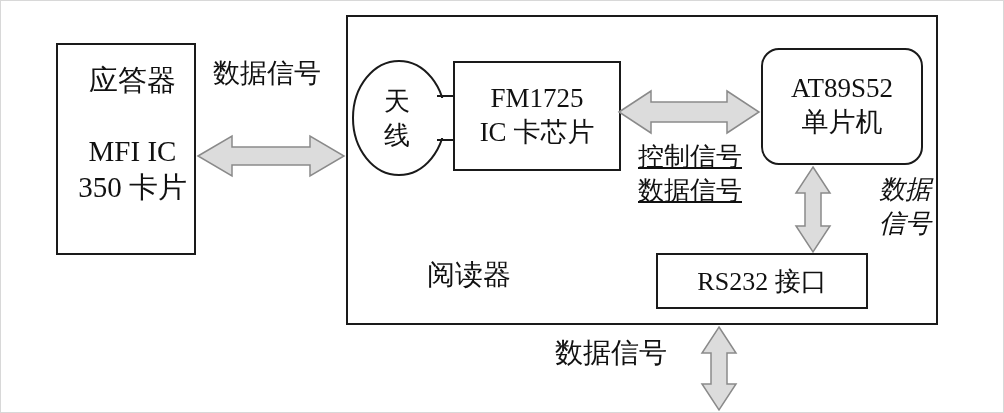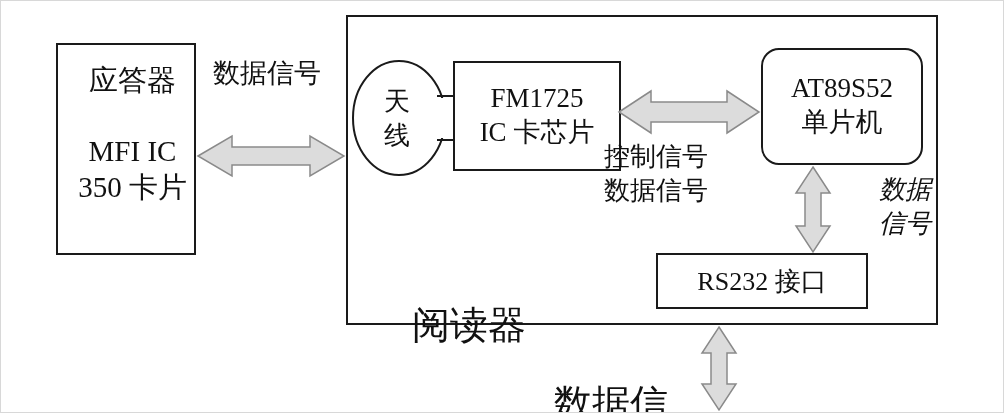--- a/index.html
+++ b/index.html
@@ -22,21 +22,21 @@
     align-items:center;justify-content:center;
     text-align:center;
     background:transparent;
   }
   .label{position:absolute;text-align:center;line-height:1.3;}
   .arrow{stroke:#8a8a8a;stroke-width:1.5;stroke-linejoin:miter;}
   .shape-line{stroke:#1a1a1a;stroke-width:2;}
   .t27{font-size:27px;}
   .t26{font-size:26px;}
   .t24{font-size:29px;padding-left:13px;}
-  .t28{font-size:38px;margin-top:44px;}
+  .t28{font-size:28px;}
 </style>
 </head>
 <body>
 
 <div class="canvas">
 
   <svg class="layer" viewBox="0 0 1004 413">
     <ellipse cx="398" cy="117" rx="46" ry="57" fill="#ffffff" stroke="#1a1a1a" stroke-width="2"></ellipse>
     <rect x="428" y="97" width="26" height="40" fill="#ffffff" stroke="none"></rect>
     <line x1="436" y1="95" x2="454" y2="95" class="shape-line"></line>
@@ -67,21 +67,21 @@
   </div>
 
   <div class="box t26" style="left:655px;top:252px;width:212px;height:56px;">
     <div>RS232 接口</div>
   </div>
 
   <div class="label t27" style="left:192px;top:55px;width:148px;">
     <div>数据信号</div>
   </div>
 
-  <div class="label t26" style="left:584px;top:139px;width:142px;">
+  <div class="label t26" style="left:618px;top:139px;width:142px;text-decoration:underline;">
     <div>控制信号</div>
     <div>数据信号</div>
   </div>
 
   <div class="label t26" style="left:866px;top:172px;width:76px;font-style:italic;">
     <div>数据</div>
     <div>信号</div>
   </div>
 
   <div class="label t28" style="left:410px;top:256px;width:116px;">阅读器</div>

